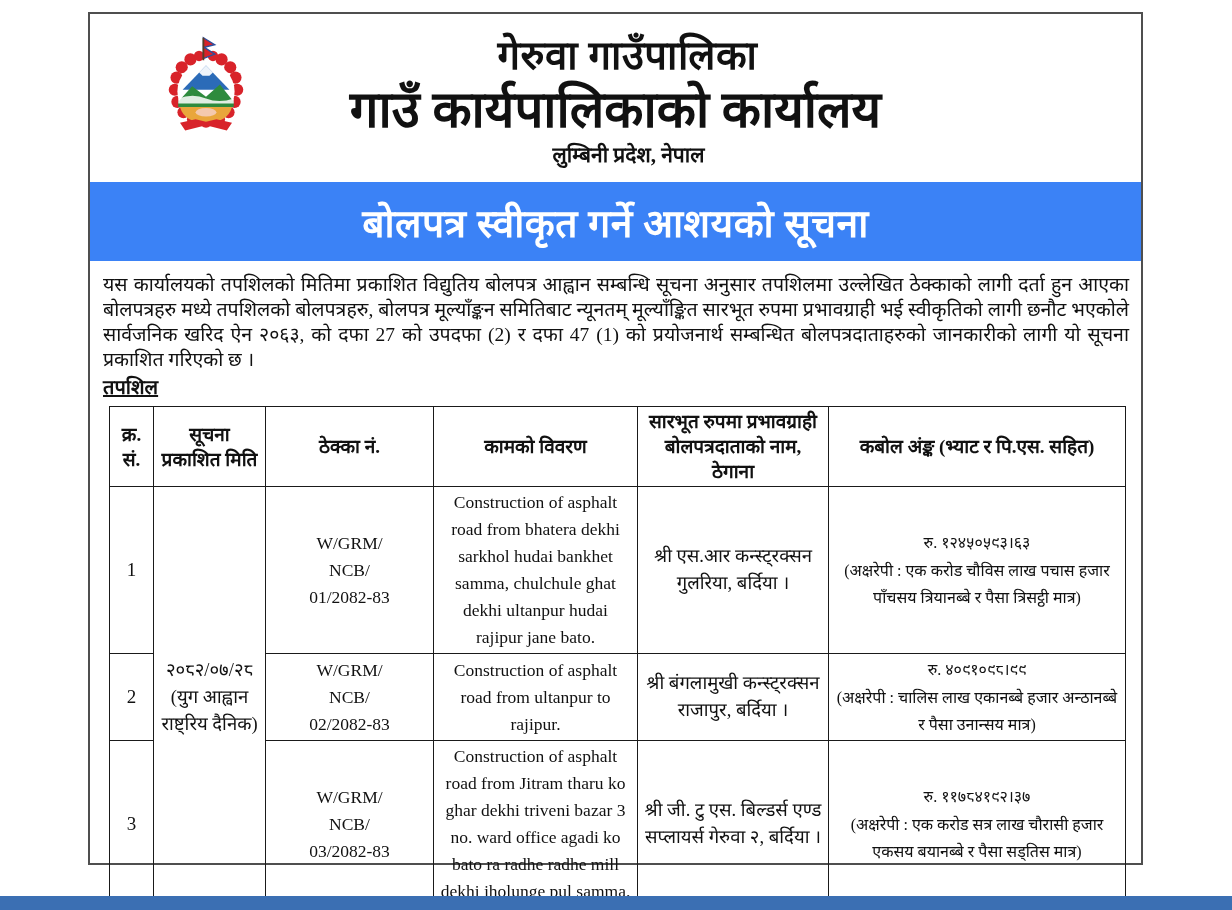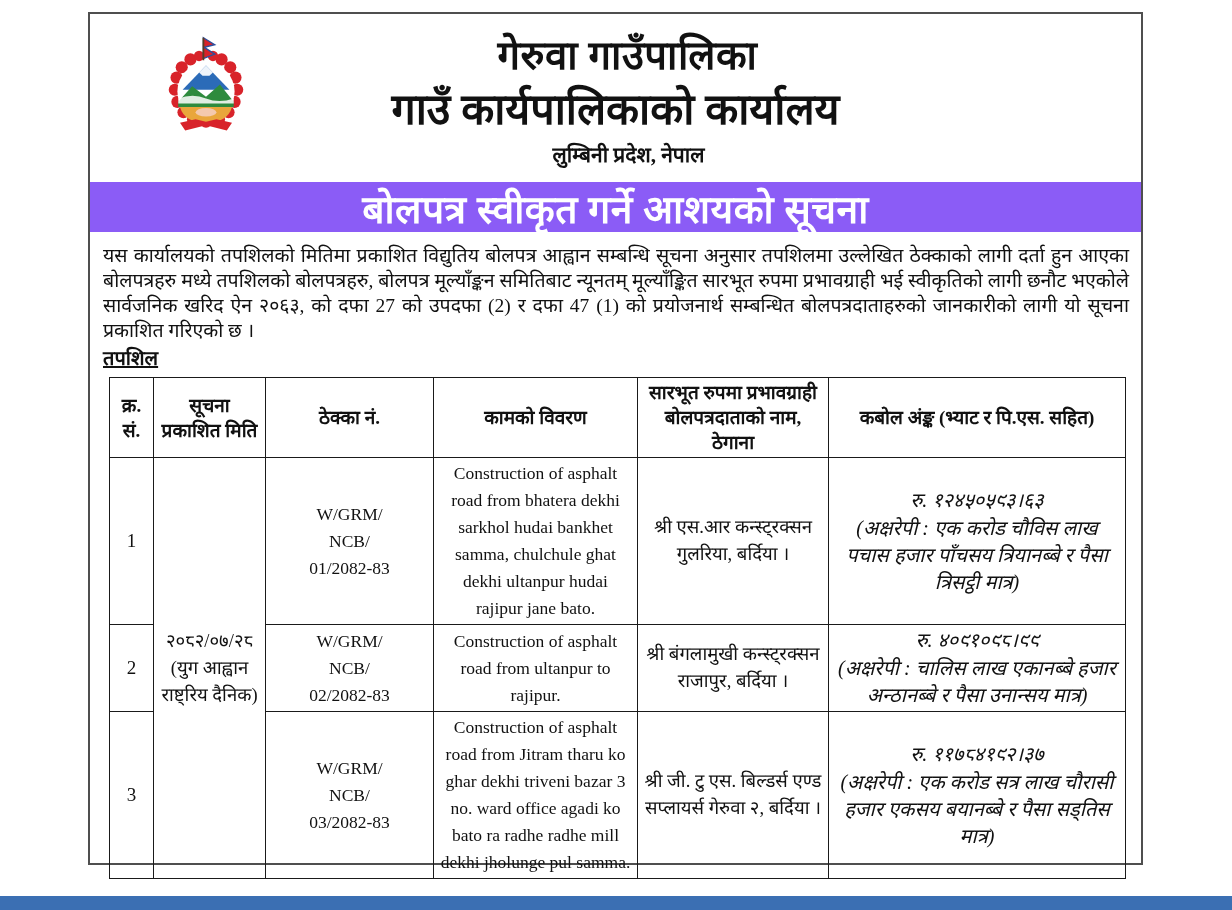--- a/index.html
+++ b/index.html
@@ -8,26 +8,26 @@
     font-family:"Liberation Serif","DejaVu Serif",serif;color:#111;
   }
   .sheet{
     position:absolute;left:88px;top:12px;width:1055px;height:853px;
     border:2px solid #4f4f4f;box-sizing:border-box;background:#fff;
   }
   
   .top{position:relative;text-align:center;padding-top:18px;}
   .logo{position:absolute;left:64px;top:18px;width:104px;height:112px;}
   .t1{font-size:40px;font-weight:bold;line-height:48px;letter-spacing:.5px;padding-left:24px;}
-  .t2{font-size:43px;font-weight:bold;line-height:56px;margin-top:2px;}
+  .t2{font-size:51px;font-weight:bold;line-height:56px;margin-top:2px;}
   .t3{font-size:21px;font-weight:bold;margin-top:10px;line-height:26px;}
   .t4{font-size:21px;font-weight:bold;margin-top:4px;line-height:26px;padding-left:26px;}
   
   .banner{
-    margin-top:14px;height:50px;background:#8b5cf6;color:#fff;
+    margin-top:14px;height:79px;background:#3b82f6;color:#fff;
     display:flex;align-items:center;justify-content:center;
     font-size:39px;font-weight:bold;letter-spacing:.5px;
   }
   .date-line{text-align:center;font-weight:bold;font-size:20px;margin-top:17px;}
   .body-text{
     margin:11px 12px 0 13px;text-align:justify;font-size:19.5px;line-height:25px;
   }
   .tapasil{
     margin:1px 0 0 13px;font-weight:bold;font-size:20px;
     text-decoration:underline;display:inline-block;text-align:right;
@@ -44,21 +44,21 @@
   table.tender th{font-size:19px;font-weight:bold;line-height:25px;}
   tr.hrow{height:52px;}
   tr.r-tall{height:120px;}
   tr.r-mid{height:80px;}
   td.sn{font-size:19px;}
   td.pubdate{font-size:18.5px;line-height:27px;}
   td.contract{font-size:17.5px;line-height:27px;}
   td.contract .wrapbox{max-width:96px;margin:0 auto;}
   td.work{font-size:17.5px;line-height:27px;padding:2px 12px;}
   td.bidder{font-size:18.5px;line-height:27px;}
-  td.amount{font-size:20px;line-height:27px;font-style:italic;}
+  td.amount{font-size:16px;line-height:27px;}
   .amt-fig{margin-bottom:1px;}
   .bottom-bar{
     position:absolute;left:0;bottom:0;width:1232px;height:14px;background:#3b6fb3;
   }
 </style>
 </head>
 <body>
 
 <div class="sheet">
 

